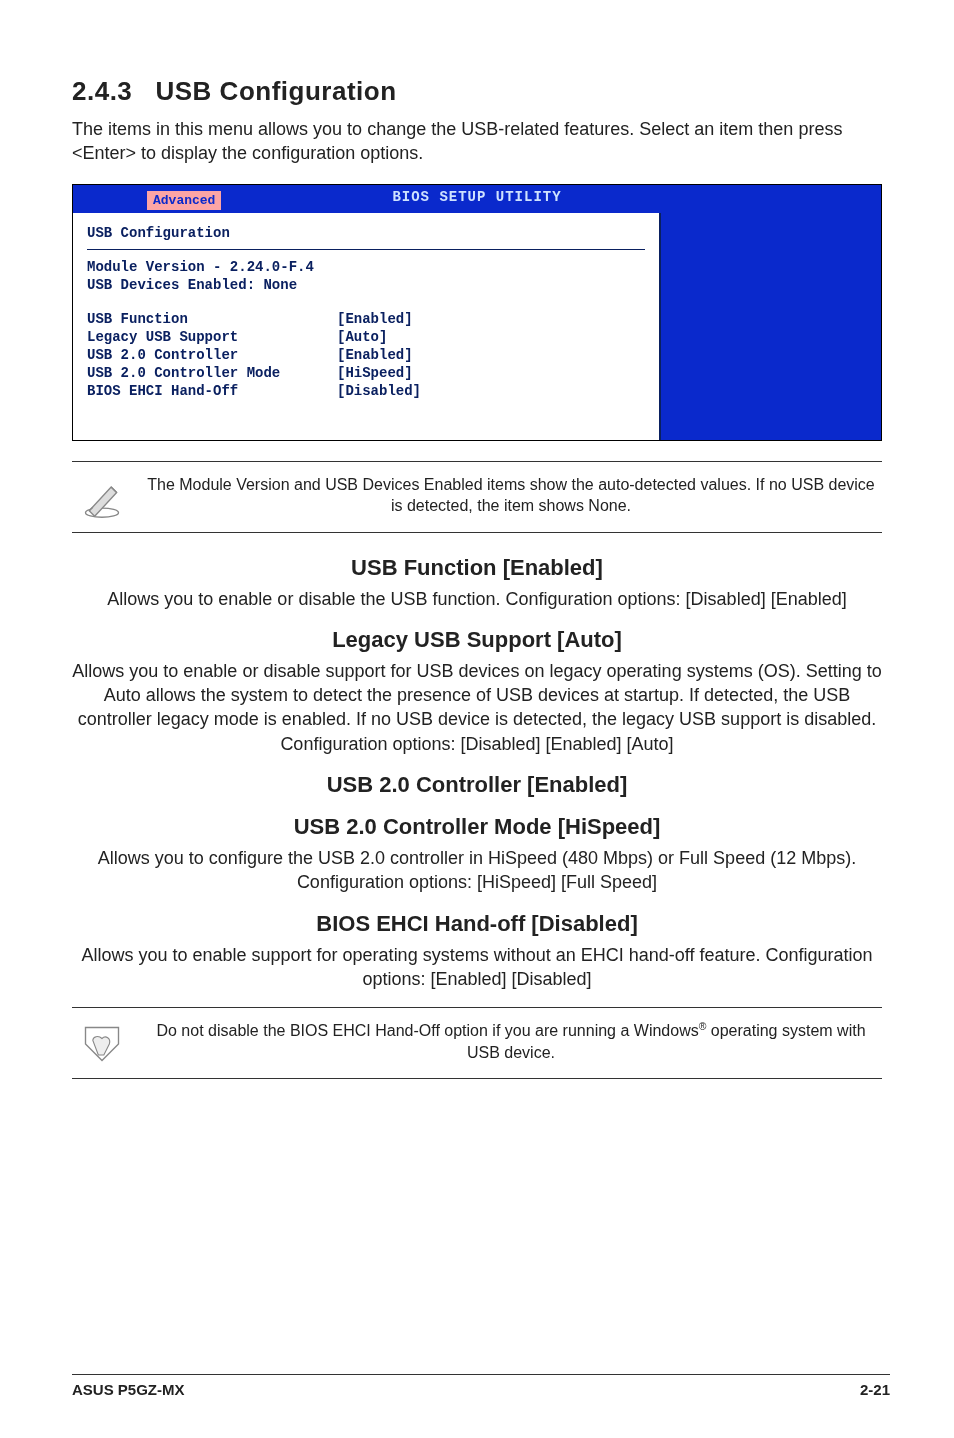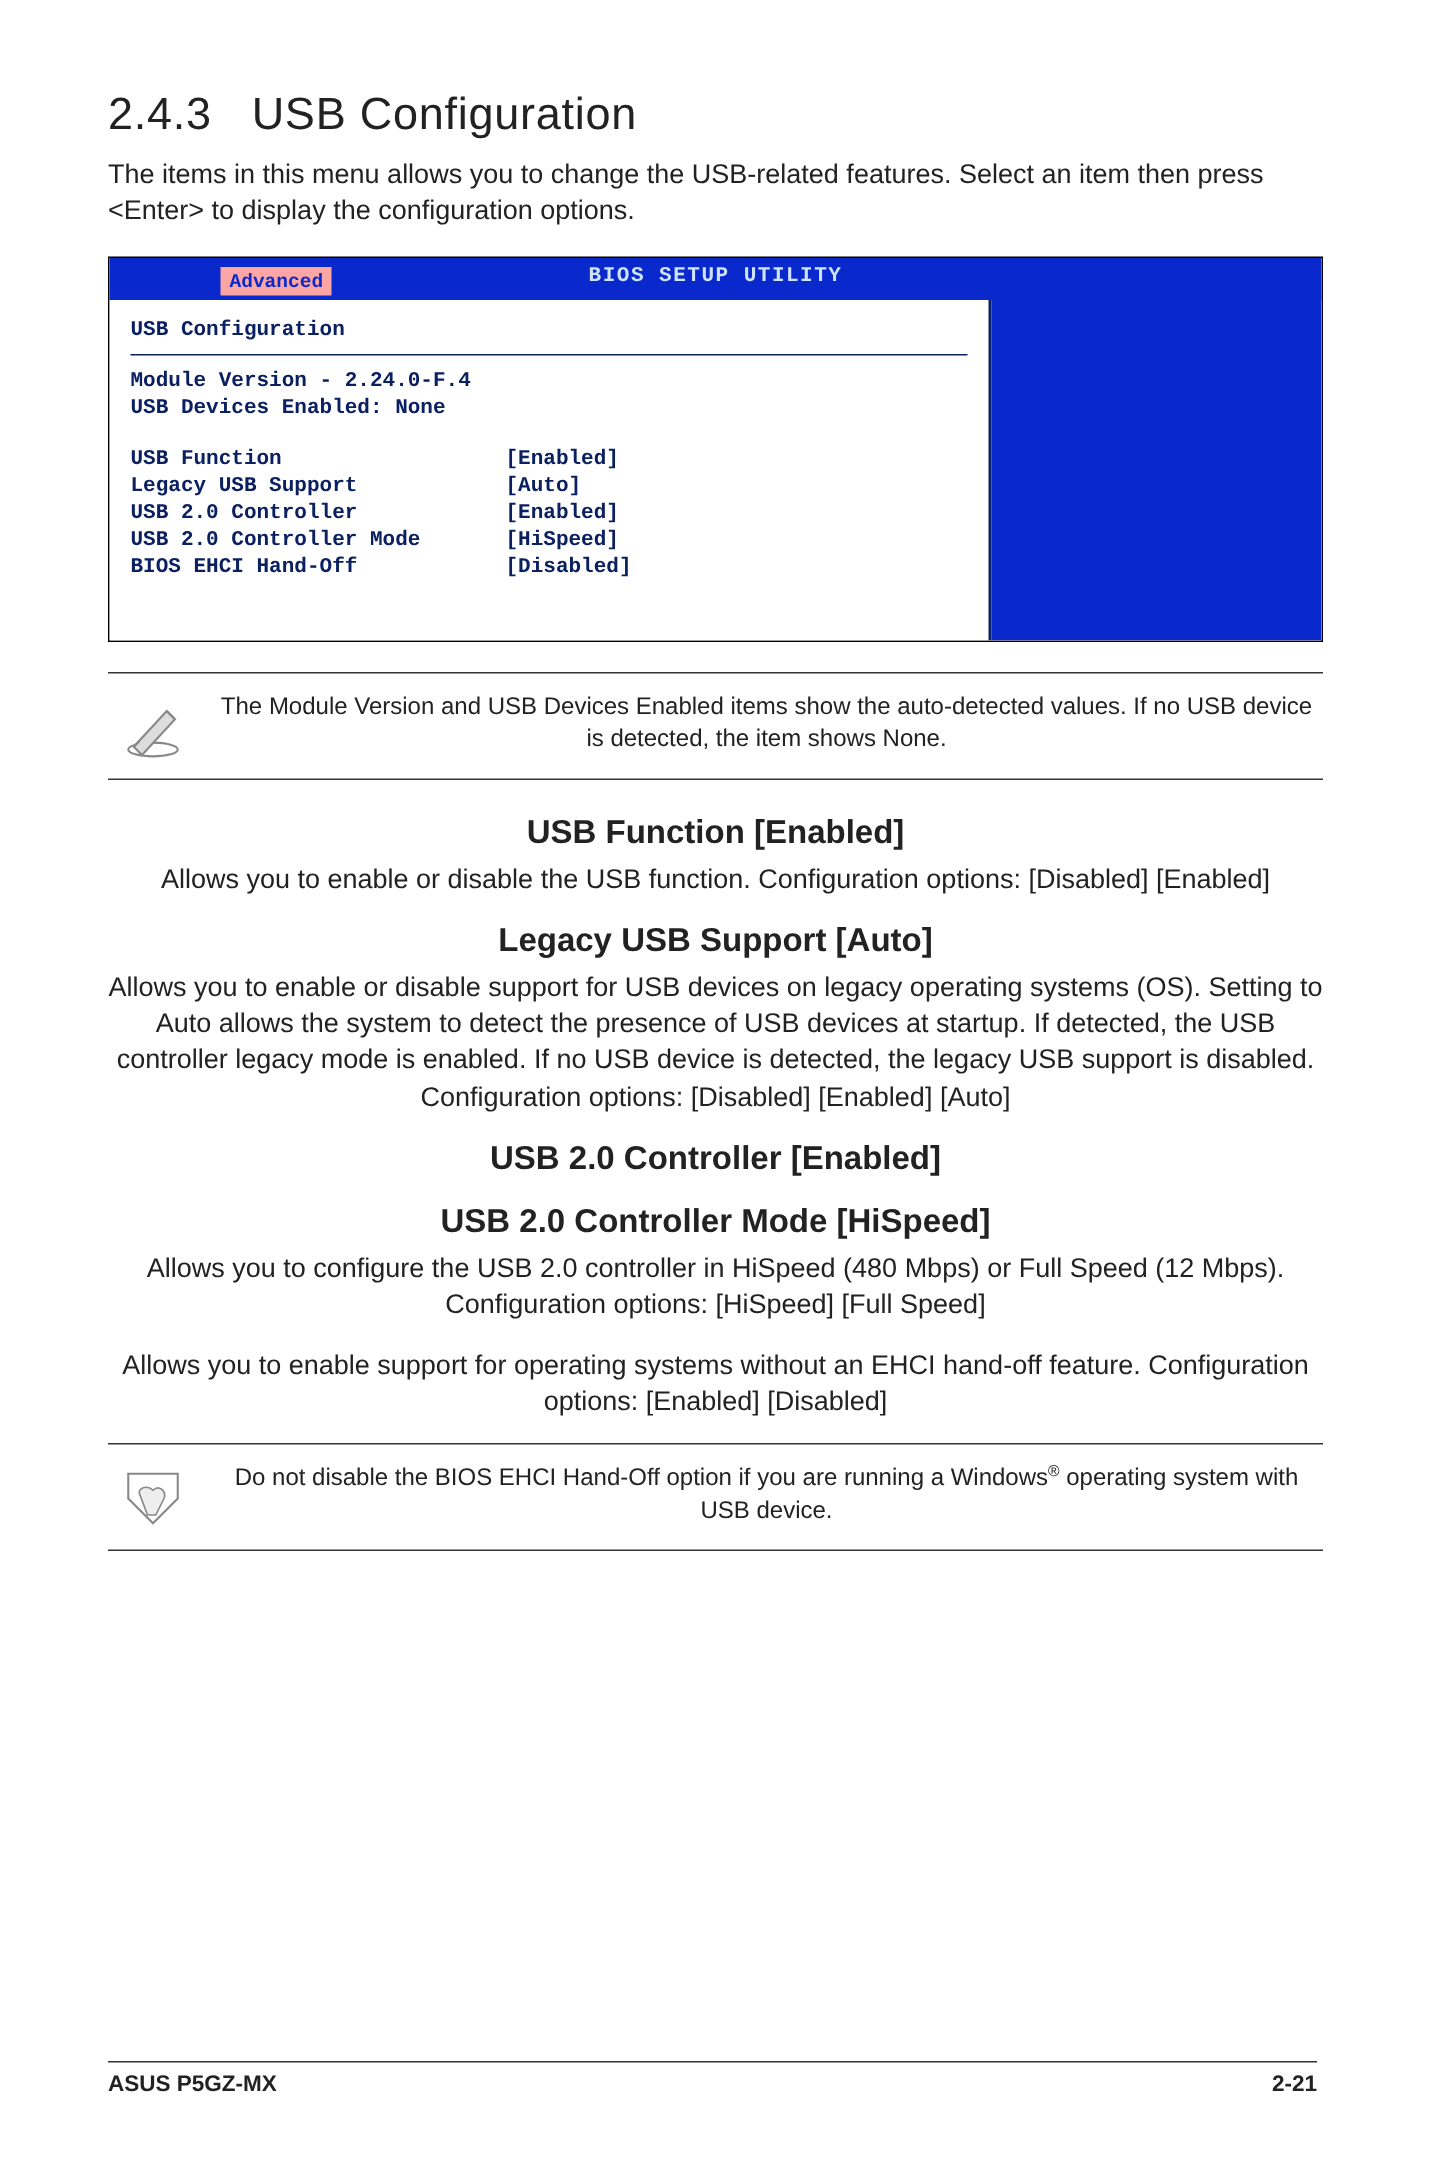--- a/index.html
+++ b/index.html
@@ -6,24 +6,25 @@
   body {
     font-family: Arial, Helvetica, sans-serif;
     background: #ffffff;
     color: #222;
     width: 954px;
     min-height: 1438px;
     padding: 60px 72px 40px 72px;
     position: relative;
   }
   h1.section-title {
-    font-size: 30px;
-    font-weight: 400;
+    font-size: 26px;
+    font-weight: 700;
     margin-bottom: 10px;
     letter-spacing: 0.5px;
+    margin-top: 16px;
   }
   p.body-text {
     font-size: 18px;
     line-height: 1.35;
     margin-bottom: 18px;
   }
   
   .bios-box {
     width: 100%;
     border: 1px solid #000;
@@ -121,21 +122,21 @@
     font-weight: 700;
     margin-top: 8px;
     margin-bottom: 6px;
   }
   .feature-block { margin-bottom: 16px; text-align: center; }
   .feature-block p { font-size: 18px; line-height: 1.35; }
   .footer {
     position: absolute;
     bottom: 40px;
     left: 72px;
-    right: 76px;
+    right: 64px;
     border-top: 1px solid #333;
     padding-top: 6px;
     display: flex;
     justify-content: space-between;
     font-size: 15px;
     font-weight: 700;
   }
   sup { font-size: 0.65em; }
 </style>
 </head>
@@ -208,20 +209,21 @@
 <div class="feature-block">
   <h2 class="feature-title">USB 2.0 Controller [Enabled]</h2>
 </div>
 
 <div class="feature-block">
   <h2 class="feature-title">USB 2.0 Controller Mode [HiSpeed]</h2>
   <p>Allows you to configure the USB 2.0 controller in HiSpeed (480 Mbps) or Full Speed (12 Mbps). Configuration options: [HiSpeed] [Full Speed]</p>
 </div>
 
 <div class="feature-block">
+  <h2 class="feature-title">BIOS EHCI Hand-off [Disabled]</h2>
   <p>Allows you to enable support for operating systems without an EHCI hand-off feature. Configuration options: [Enabled] [Disabled]</p>
 </div>
 
 <div class="note-block">
   <div class="note-icon">
     <svg viewBox="0 0 48 48">
       <path d="M6 6 L42 6 L42 24 L24 42 L6 24 Z" fill="none" stroke="#888" stroke-width="1.5"></path>
       <path d="M14 20 C14 16 20 14 24 18 C28 14 34 18 32 24 L26 36 L20 36 Z" fill="#eee" stroke="#888" stroke-width="1.2"></path>
     </svg>
   </div>

